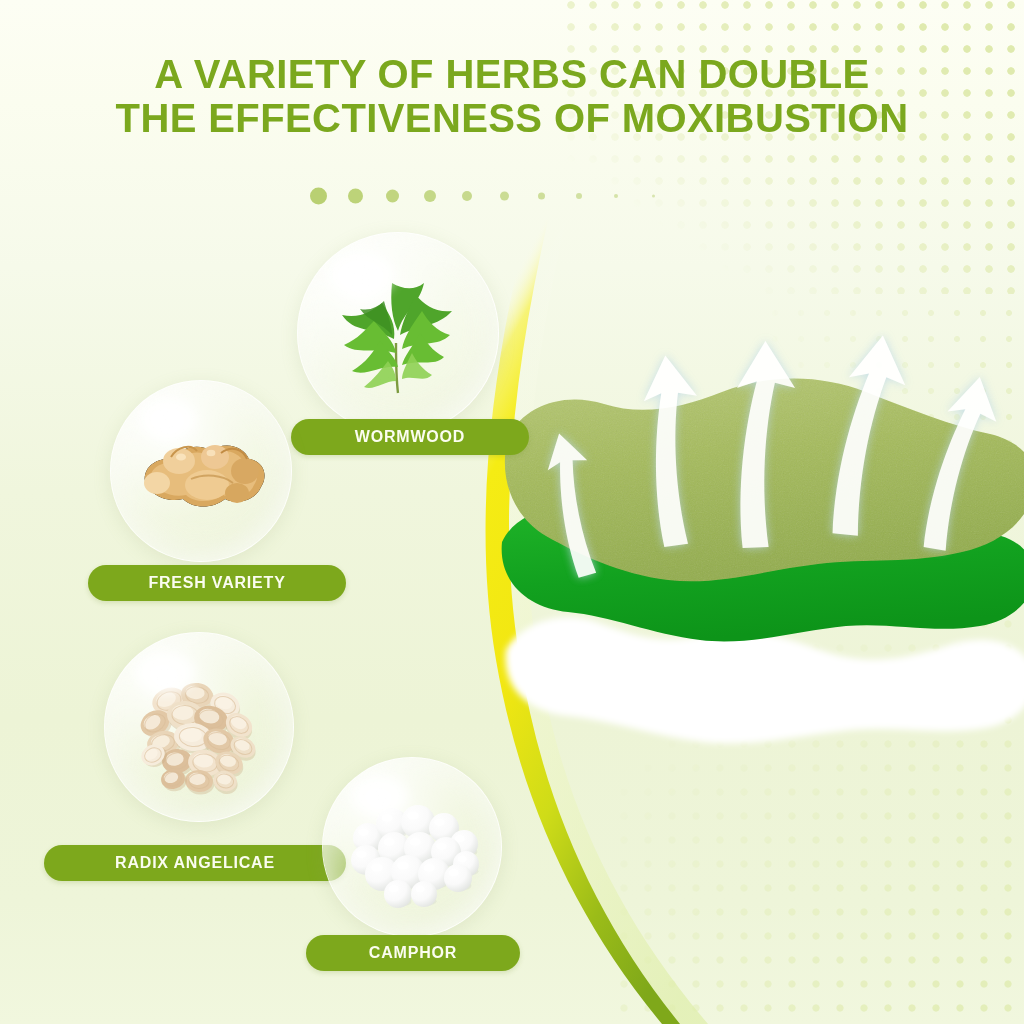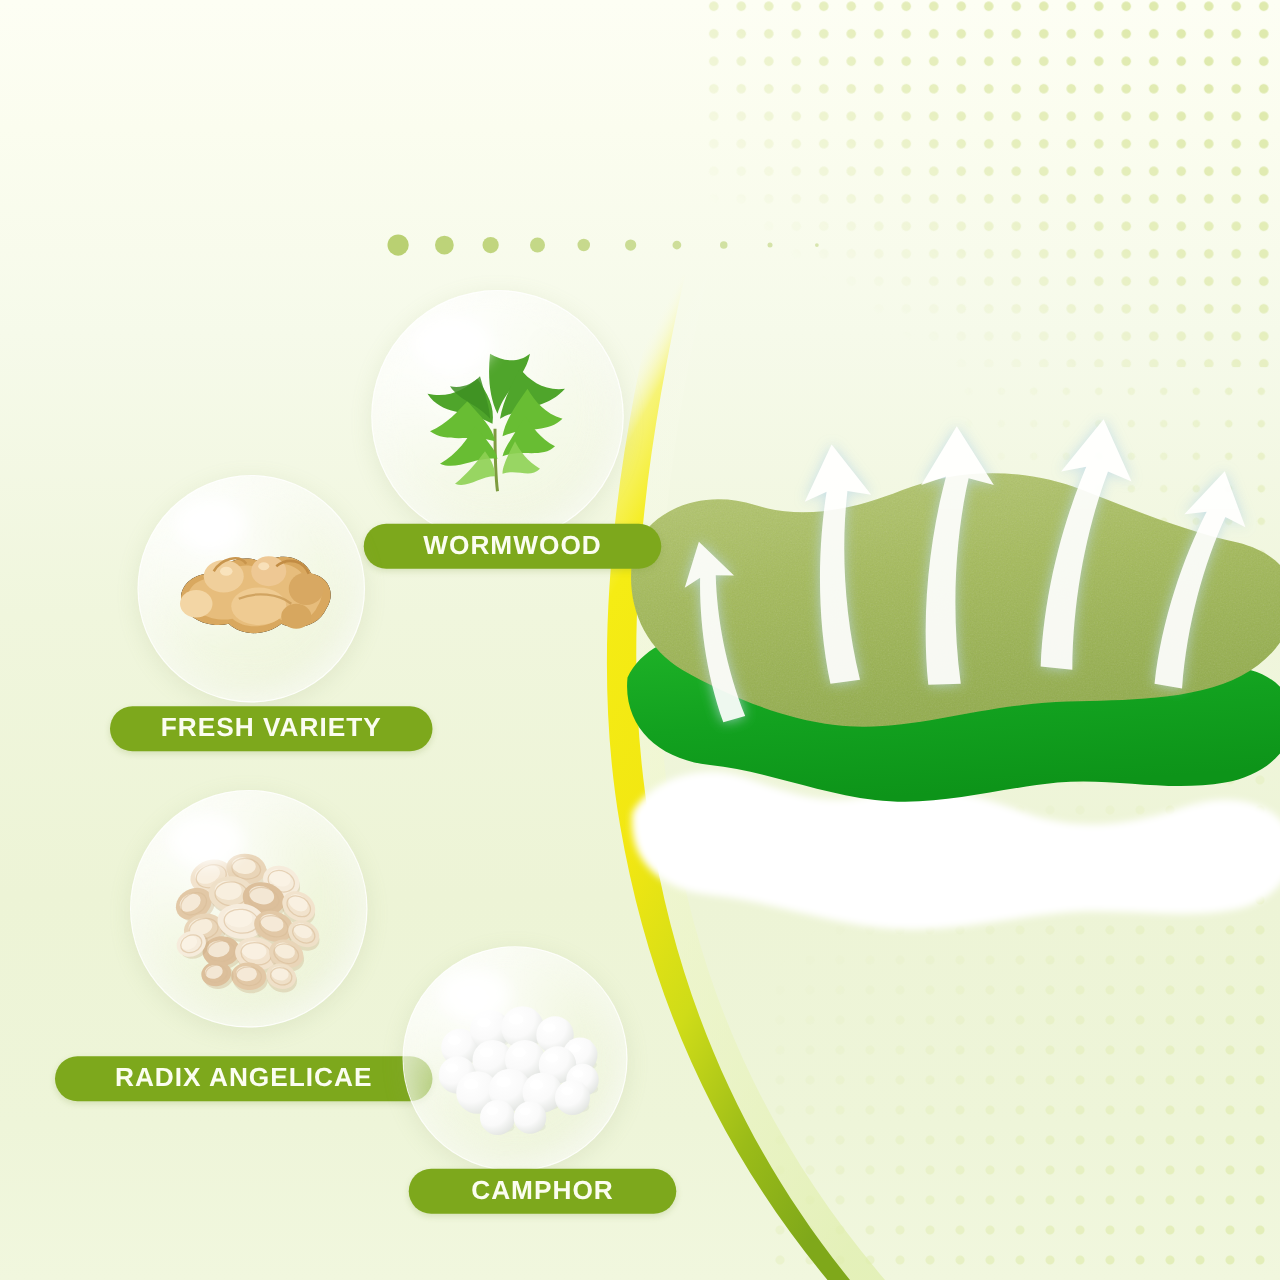--- a/index.html
+++ b/index.html
@@ -69,37 +69,41 @@
   .bubble::after{
     content:"";position:absolute;left:16%;top:10%;width:32%;height:22%;
     border-radius:50%;background:rgba(255,255,255,.85);filter:blur(6px);
   }
   .bubble .content{position:absolute;inset:0;}
 
   
   .pill{
     position:absolute;display:inline-flex;align-items:center;justify-content:center;
     background:#7da81c;color:#fbfdf0;border-radius:22px;
-    font-weight:bold;font-size:21px;letter-spacing:.8px;
+    font-weight:bold;font-size:16px;letter-spacing:.8px;
     padding:0 20px;height:36px;white-space:nowrap;
     box-shadow:0 2px 5px rgba(120,150,50,.22);
   }
 
   
   .patch{position:absolute;left:500px;top:330px;width:540px;height:470px;}
 </style>
 </head>
 <body>
 
 <div class="stage">
 
   <div class="dots dots-tr"></div>
   <div class="dots dots-mid"></div>
   <div class="dots dots-br"></div>
 
+  <div class="title">
+    <span>A VARIETY OF HERBS CAN DOUBLE</span>
+    <span class="l2">THE EFFECTIVENESS OF MOXIBUSTION</span>
+  </div>
 
   <div class="dotrow" id="dotrow">
       <i style="width: 17px; height: 17px; left: 0px; background: rgb(185, 208, 114); opacity: 1;"></i>
       <i style="width: 15px; height: 15px; left: 38px; background: rgb(185, 208, 114); opacity: 0.94;"></i>
       <i style="width: 13px; height: 13px; left: 76px; background: rgb(185, 208, 114); opacity: 0.89;"></i>
       <i style="width: 12px; height: 12px; left: 114px; background: rgb(185, 208, 114); opacity: 0.83;"></i>
       <i style="width: 10px; height: 10px; left: 152px; background: rgb(185, 208, 114); opacity: 0.78;"></i>
       <i style="width: 9px; height: 9px; left: 190px; background: rgb(185, 208, 114); opacity: 0.72;"></i>
       <i style="width: 7px; height: 7px; left: 228px; background: rgb(185, 208, 114); opacity: 0.67;"></i>
       <i style="width: 6px; height: 6px; left: 266px; background: rgb(185, 208, 114); opacity: 0.61;"></i>
@@ -501,15 +505,15 @@
             <ellipse cx="-18.2" cy="38.68" rx="4.760000000000001" ry="3.36" fill="#ffffff" opacity="0.95"></ellipse>
           </g>
           <g>
             <ellipse cx="13.5" cy="51.15" rx="11.049999999999999" ry="4.55" fill="#c9cec6" opacity="0.28"></ellipse>
             <circle cx="12" cy="44" r="13" fill="url(#ballGrad)"></circle>
             <ellipse cx="8.1" cy="39.06" rx="4.42" ry="3.12" fill="#ffffff" opacity="0.95"></ellipse>
           </g>
         </g>
     </svg>
   </div>
-  <div class="pill" id="pill-camphor" style="left: 327px; top: 935px; width: 174px;">CAMPHOR</div>
+  <div class="pill" id="pill-camphor" style="left: 306px; top: 935px; width: 174px;">CAMPHOR</div>
 
 </div>
 
 </body></html>

